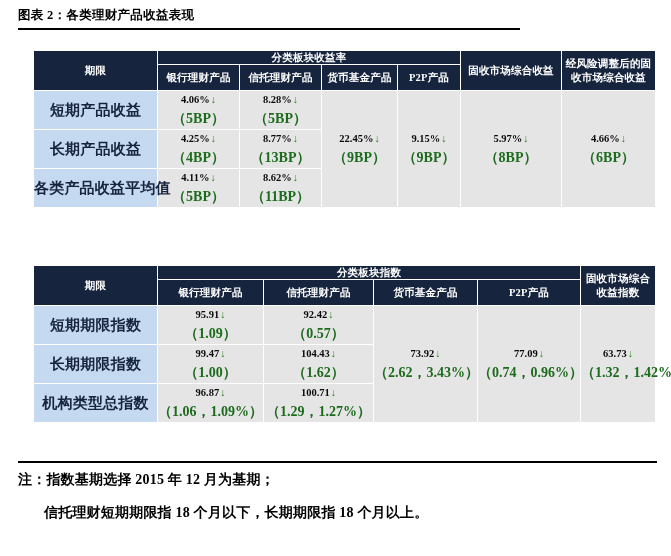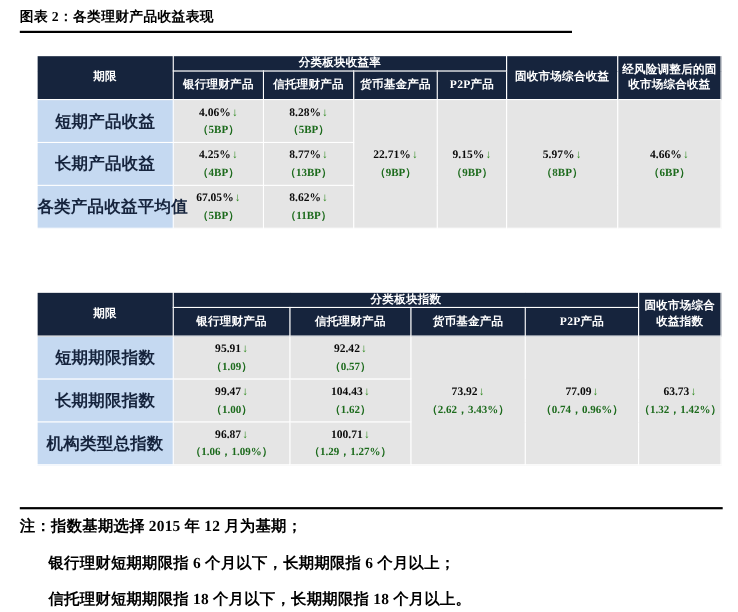--- a/index.html
+++ b/index.html
@@ -81,21 +81,21 @@
   }
   .arrow {
     color: #2f8a1f;
     font-weight: bold;
     font-size: 10.5px;
     padding-left: 1px;
   }
   .delta {
     color: #1d6b1d;
     font-weight: bold;
-    font-size: 10px;
+    font-size: 14px;
     white-space: nowrap;
   }
 
   
   #table1 { left: 33px; top: 50px; width: 622px; }
 
   
   #table2 { left: 33px; top: 265px; width: 622px; }
 
   
@@ -162,21 +162,21 @@
       <td class="rowlabel" style="height:38px">短期产品收益</td>
       <td class="datacell">
         <div><span class="val">4.06%</span><span class="arrow">↓</span></div>
         <div class="delta">（5BP）</div>
       </td>
       <td class="datacell">
         <div><span class="val">8.28%</span><span class="arrow">↓</span></div>
         <div class="delta">（5BP）</div>
       </td>
       <td class="datacell" rowspan="3">
-        <div><span class="val">22.71%</span><span class="arrow">↓</span></div>
+        <div><span class="val">22.45%</span><span class="arrow">↓</span></div>
         <div class="delta">（9BP）</div>
       </td>
       <td class="datacell" rowspan="3">
         <div><span class="val">9.15%</span><span class="arrow">↓</span></div>
         <div class="delta">（9BP）</div>
       </td>
       <td class="datacell" rowspan="3">
         <div><span class="val">5.97%</span><span class="arrow">↓</span></div>
         <div class="delta">（8BP）</div>
       </td>
@@ -192,21 +192,21 @@
         <div class="delta">（4BP）</div>
       </td>
       <td class="datacell">
         <div><span class="val">8.77%</span><span class="arrow">↓</span></div>
         <div class="delta">（13BP）</div>
       </td>
     </tr>
     <tr>
       <td class="rowlabel" style="height:38px">各类产品收益平均值</td>
       <td class="datacell">
-        <div><span class="val">67.05%</span><span class="arrow">↓</span></div>
+        <div><span class="val">4.11%</span><span class="arrow">↓</span></div>
         <div class="delta">（5BP）</div>
       </td>
       <td class="datacell">
         <div><span class="val">8.62%</span><span class="arrow">↓</span></div>
         <div class="delta">（11BP）</div>
       </td>
     </tr>
   </tbody>
 </table>
 
@@ -277,15 +277,14 @@
         <div><span class="val">100.71</span><span class="arrow">↓</span></div>
         <div class="delta">（1.29，1.27%）</div>
       </td>
     </tr>
   </tbody>
 </table>
 
 <div class="footer-rule"></div>
 <div class="notes">
   <div class="note-line">注：指数基期选择 2015 年 12 月为基期；</div>
-  <div class="note-line indented">银行理财短期期限指 6 个月以下，长期期限指 6 个月以上；</div>
   <div class="note-line indented">信托理财短期期限指 18 个月以下，长期期限指 18 个月以上。</div>
 </div>
 
 </body></html>

